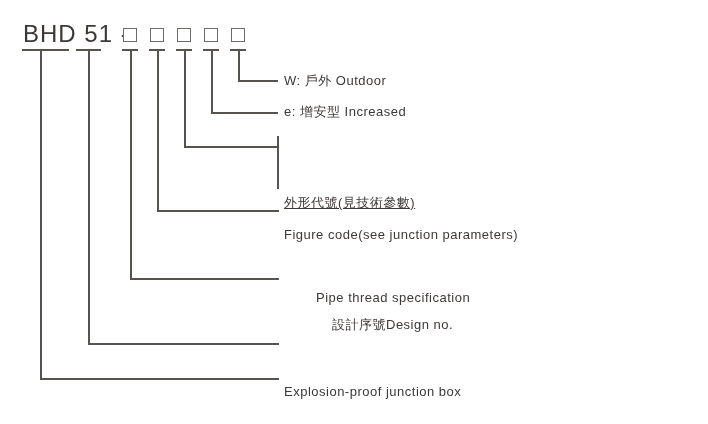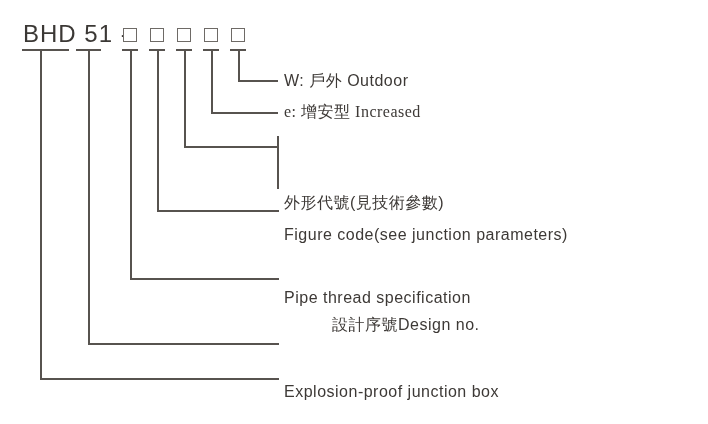--- a/index.html
+++ b/index.html
@@ -18,21 +18,21 @@
   .codebox{
     position:absolute;top:28px;width:14px;height:14px;
     border:1.5px solid #6e6a66;box-sizing:border-box;background:#ffffff;
   }
   .h,.v{position:absolute;background:#57534f;}
   .h{height:1.5px;}
   .v{width:1.5px;}
   .bar{height:2px;}
   .lbl{
     position:absolute;left:284px;
-    font-size:16px;line-height:21px;
+    font-size:13px;line-height:21px;
     color:#3d3936;letter-spacing:0.5px;
     white-space:pre;
   }
 </style>
 </head>
 <body>
 
 <div class="stage">
 
   <div class="title">BHD 51 -</div>
@@ -62,20 +62,20 @@
   <div class="h" style="left:238px;top:80px;width:40px;"></div>
   <div class="h" style="left:211px;top:112px;width:67px;"></div>
   <div class="h" style="left:184px;top:146px;width:94px;"></div>
   <div class="v" style="left:277px;top:136px;height:53px;"></div>
   <div class="h" style="left:157px;top:210px;width:122px;"></div>
   <div class="h" style="left:130px;top:278px;width:149px;"></div>
   <div class="h" style="left:88px;top:343px;width:191px;"></div>
   <div class="h" style="left:40px;top:378px;width:239px;"></div>
 
   <div class="lbl" style="top:70px;">W: 戶外 Outdoor</div>
-  <div class="lbl" style="top:101px;font-family:Liberation Serif, serif;">e: 增安型 Increased</div>
-  <div class="lbl" style="top:192px;">外形代號(見技術參數)</div>
+  <div class="lbl" style="top:101px;">e: 增安型 Increased</div>
+  <div class="lbl" style="top:192px;text-decoration:underline;">外形代號(見技術參數)</div>
   <div class="lbl" style="top:224px;">Figure code(see junction parameters)</div>
-  <div class="lbl" style="top:287px;">Pipe thread specification</div>
+  <div class="lbl" style="top:287px;margin-left:32px;">Pipe thread specification</div>
   <div class="lbl" style="top:314px;margin-left:48px;">設計序號Design no.</div>
   <div class="lbl" style="top:381px;">Explosion-proof junction box</div>
 
 </div>
 
 </body></html>

